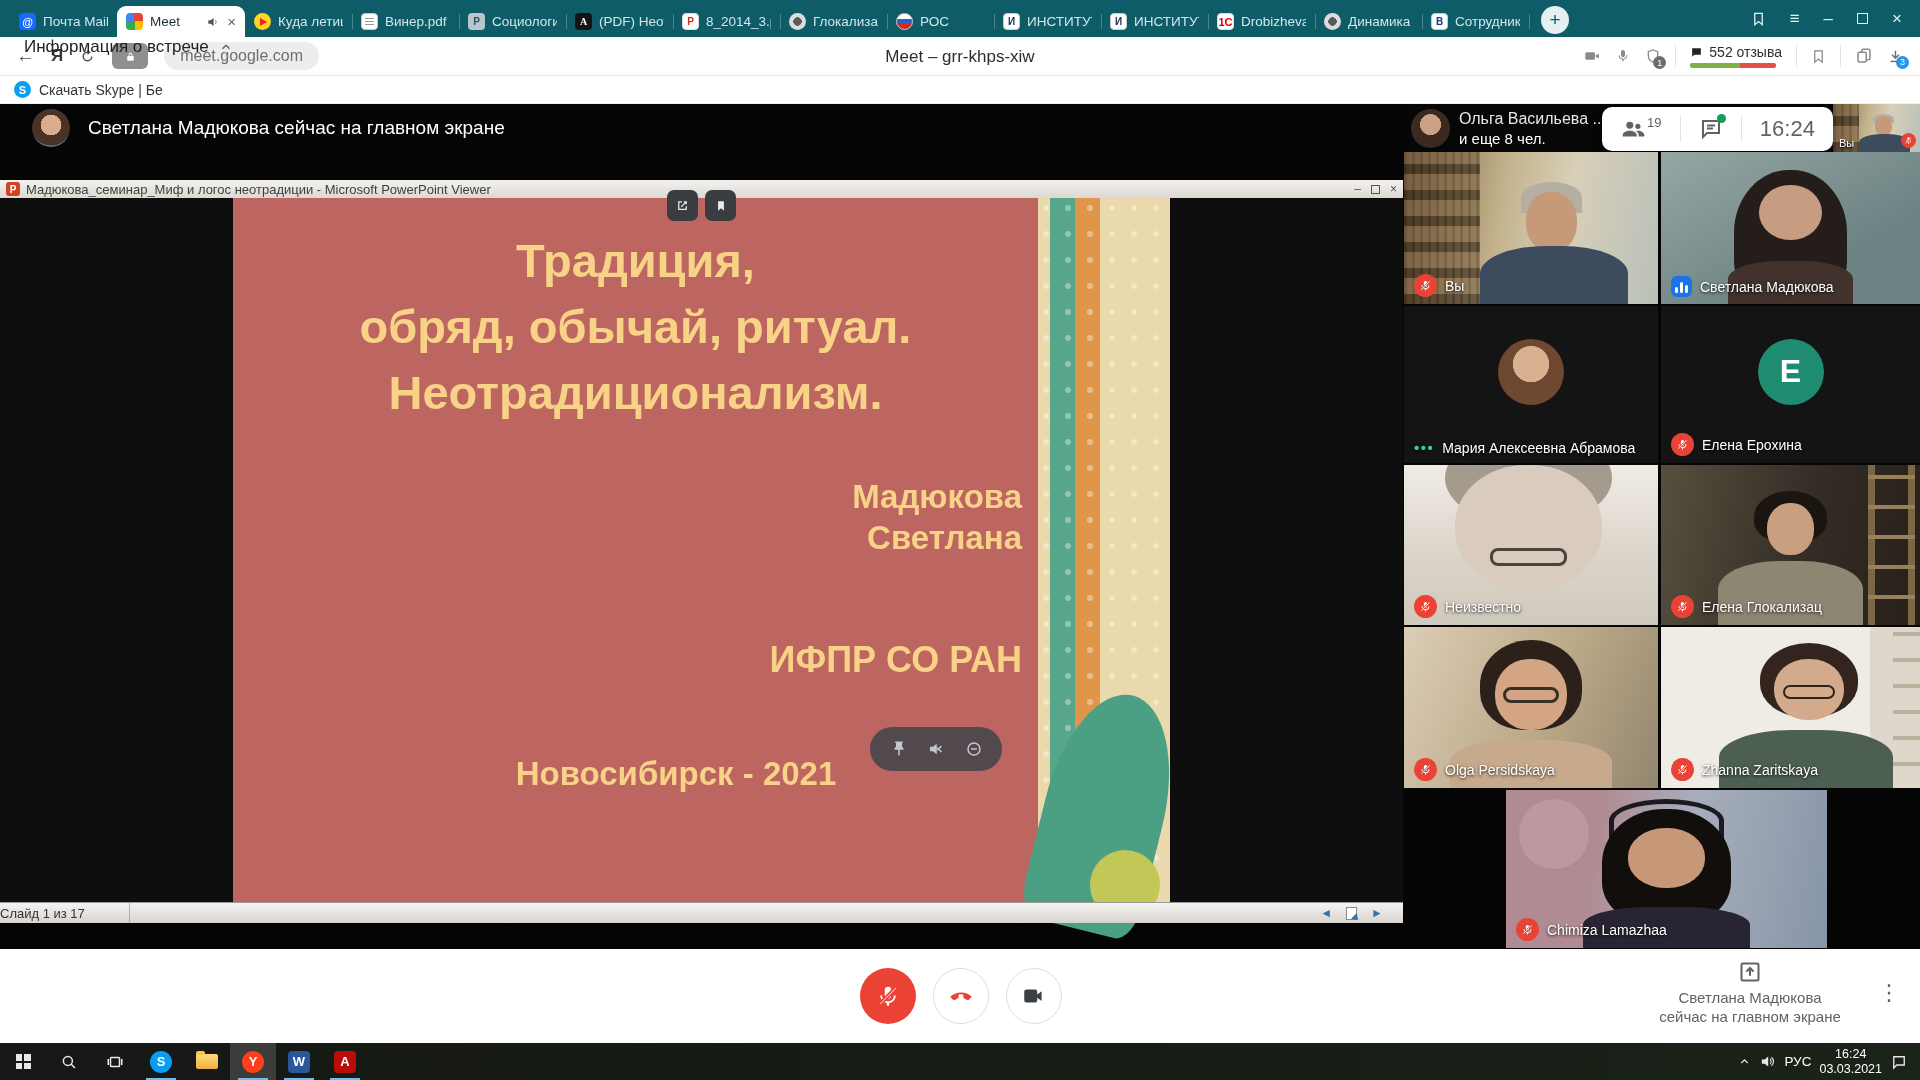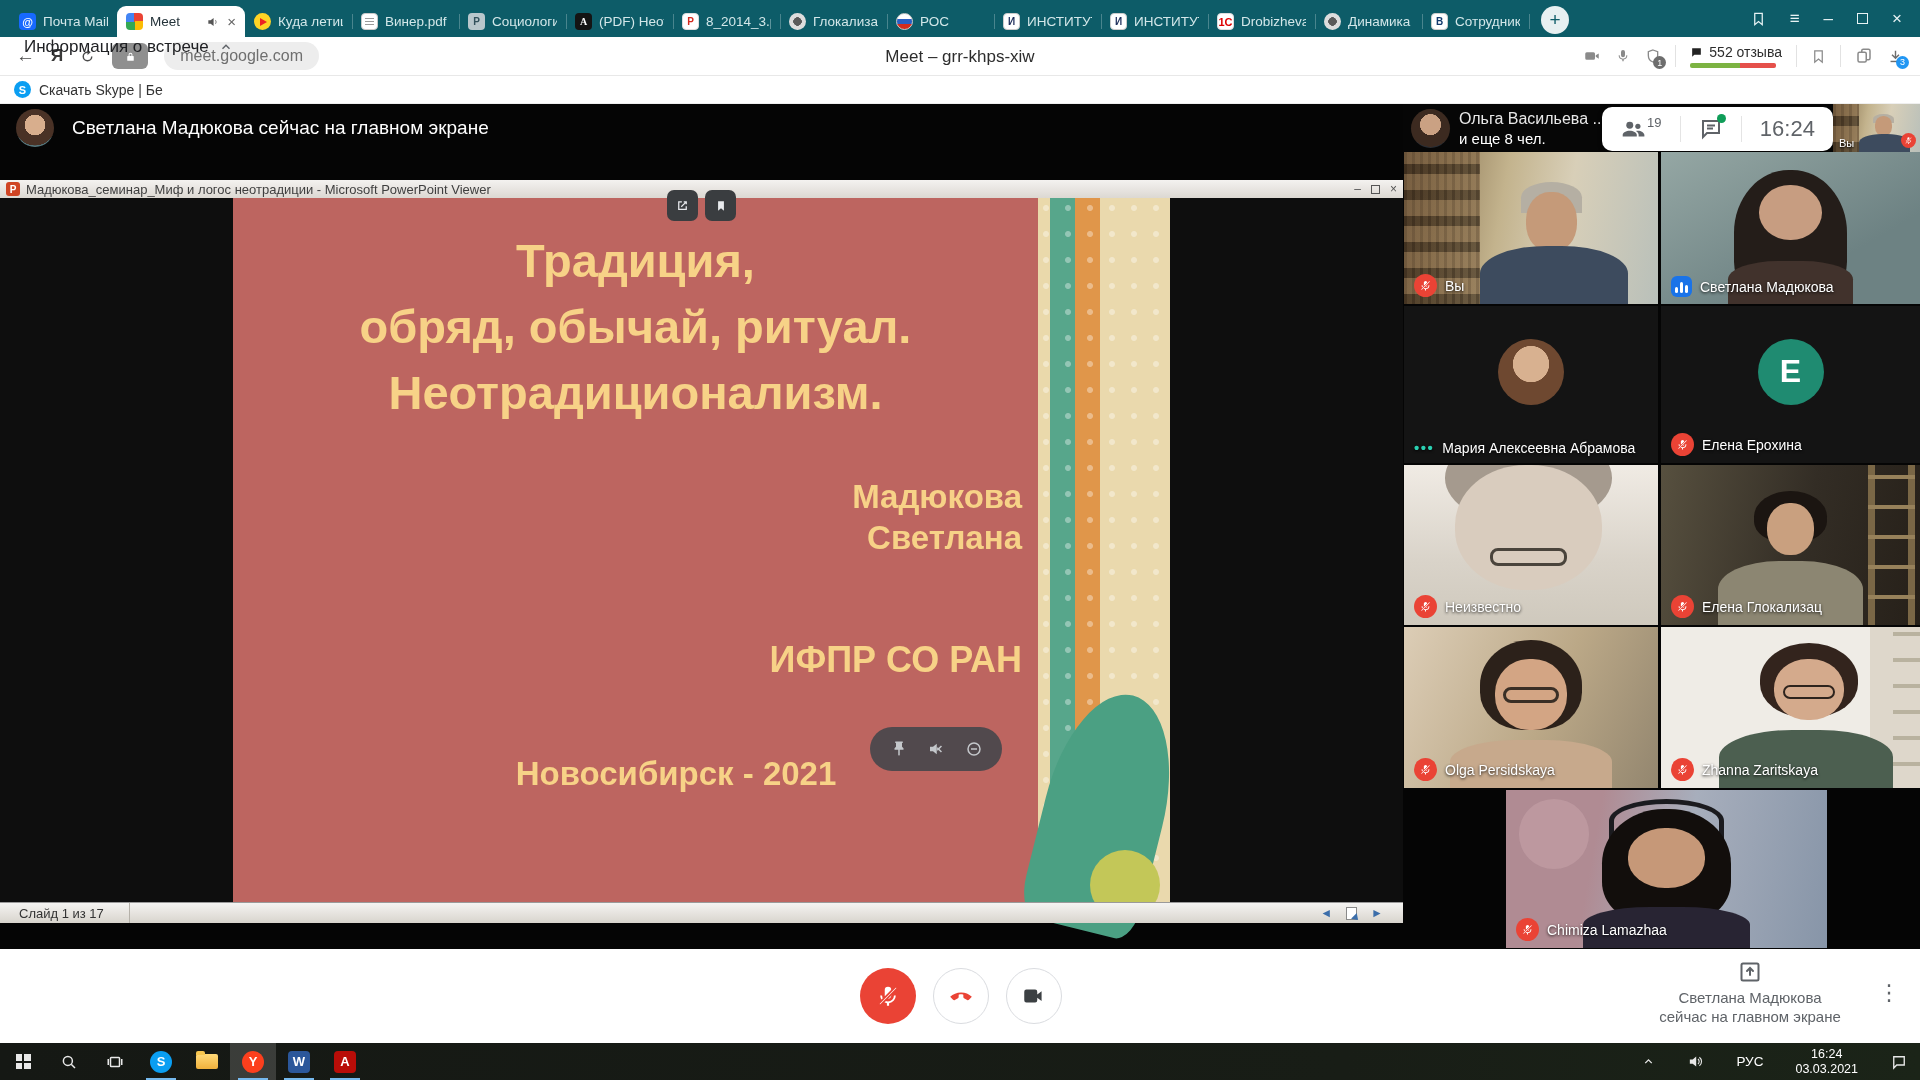--- a/index.html
+++ b/index.html
@@ -47,40 +47,40 @@
 .reviews{display:flex;flex-direction:column;gap:3px;align-items:flex-start}
 .revtop{display:flex;align-items:center;gap:6px;font-size:14px;color:#2d2d2d}
 .revbar{width:86px;height:5px;border-radius:2px;overflow:hidden;display:flex}
 .revbar .g{height:100%;width:58%;background:#7cb342}
 .revbar .r{height:100%;width:42%;background:#e5504a}
 
 #bmbar{position:absolute;left:0;top:76px;width:1920px;height:28px;background:#fff;display:flex;align-items:center;padding:0 14px;gap:8px;font-size:14px;color:#333;border-bottom:1px solid #efefef}
 .skypedot{width:17px;height:17px;border-radius:50%;background:#0a9ef2;color:#fff;font-size:11px;font-weight:bold;display:flex;align-items:center;justify-content:center}
 
 #page{position:absolute;left:0;top:104px;width:1920px;height:939px;background:#050505}
-#banner{position:absolute;left:0;top:104px;width:1403px;height:48px;display:flex;align-items:center;gap:18px;padding-left:16px}
+#banner{position:absolute;left:0;top:104px;width:1403px;height:48px;display:flex;align-items:center;gap:18px;padding-left:32px}
 .banner-avatar{width:38px;height:38px;border-radius:50%;background:radial-gradient(circle at 50% 42%,#d8ae8d 0 35%,#4a3226 36% 70%,#55777d 71%)}
 #banner .btxt{color:#fff;font-size:19px}
 
 #ppt-titlebar{position:absolute;left:0;top:180px;width:1403px;height:18px;background:linear-gradient(#f4f2f0,#dcd8d2);display:flex;align-items:center;gap:6px;padding:0 6px;font-size:13px;color:#3f3f3f;white-space:nowrap}
 .pptico{width:14px;height:14px;border-radius:3px;background:#d04423;color:#fff;font-size:10px;font-weight:bold;display:flex;align-items:center;justify-content:center;flex:none}
 #ppt-controls{margin-left:auto;display:flex;align-items:center;gap:10px;color:#555;font-size:12px}
 .sq{width:9px;height:9px;border:1.2px solid #555}
 #ppt-content{position:absolute;left:0;top:198px;width:1403px;height:704px;background:#0e0e0e}
 #slide{position:absolute;left:233px;top:198px;width:937px;height:704px;background:#bd6560}
 #band{position:absolute;left:805px;top:0;width:132px;height:704px;background:linear-gradient(90deg,#ead9ab 0 9%,#57a68b 9% 28%,#e0964a 28% 47%,#ead9ad 47% 100%)}
 #band .flowers{position:absolute;inset:0;background-image:radial-gradient(circle at 8px 10px,rgba(255,255,255,.45) 2.5px,transparent 3.5px);background-size:22px 26px;opacity:.8}
 #band .leaf{position:absolute;left:6px;bottom:-30px;width:120px;height:240px;background:#4ba083;border-radius:60% 60% 20% 20%;transform:rotate(14deg)}
 #band .bud{position:absolute;right:10px;bottom:-18px;width:70px;height:70px;background:#c3c758;border-radius:50%}
 .sl-title{position:absolute;left:0;top:30px;width:805px;text-align:center;color:#f7d287;font-weight:bold;font-size:47px;line-height:66px}
 .sl-author{position:absolute;right:148px;top:278px;text-align:right;color:#f7d287;font-weight:bold;font-size:33px;line-height:41px}
 .sl-org{position:absolute;right:148px;top:441px;text-align:left;color:#f7d287;font-weight:bold;font-size:36px}
 .sl-footer{position:absolute;left:100px;top:557px;width:686px;text-align:center;color:#f7d287;font-weight:bold;font-size:33px}
 #ppt-statusbar{position:absolute;left:0;top:902px;width:1403px;height:21px;background:linear-gradient(#f5f4f2,#d8d4cd);border-top:1px solid #9a9a9a;display:flex;align-items:center;font-size:13px;color:#333}
-#ppt-statusbar .cell{padding:0 19px;border-right:1px solid #b5b1a9;height:100%;display:flex;align-items:center;min-width:130px}
+#ppt-statusbar .cell{padding:0 0;border-right:1px solid #b5b1a9;height:100%;display:flex;align-items:center;min-width:130px}
 #ppt-nav{margin-left:auto;display:flex;align-items:center;gap:14px;padding-right:20px;color:#3c6eaa;font-size:12px}
 .pagedoc{width:11px;height:13px;background:#fff;border:1px solid #8a8a8a;position:relative}
 .pagedoc::after{content:"";position:absolute;right:-3px;bottom:-3px;border-left:6px solid #3c6eaa;border-top:4px solid transparent;border-bottom:4px solid transparent;transform:rotate(45deg)}
 
 .float-btn{position:absolute;width:31px;height:31px;border-radius:7px;background:#3a3d40;display:flex;align-items:center;justify-content:center}
 #slide-pill{position:absolute;left:637px;top:529px;width:132px;height:44px;border-radius:24px;background:rgba(66,70,74,.88);display:flex;align-items:center;justify-content:space-evenly}
 
 #rp-header{position:absolute;left:1403px;top:104px;width:517px;height:48px;background:#060606;display:flex;align-items:center}
 .hp-avatar{position:absolute;left:8px;top:5px;width:39px;height:39px;border-radius:50%;background:radial-gradient(circle at 50% 40%,#caa183 0 34%,#3c2a20 35% 72%,#2a2d33 73%)}
 .hp-names{position:absolute;left:56px;top:6px;color:#fff}
@@ -155,21 +155,21 @@
 
 #taskbar{position:absolute;left:0;top:1043px;width:1920px;height:37px;background:linear-gradient(90deg,#151814,#181d16 70%,#1b2418);display:flex;align-items:center;color:#fff}
 .tbi{width:46px;height:37px;display:flex;align-items:center;justify-content:center;position:relative;flex:none}
 .tbi.activeapp{background:rgba(255,255,255,.16)}
 .tbi.running::after{content:"";position:absolute;bottom:0;left:8px;right:8px;height:2px;background:#76b9ed}
 .winlogo{width:15px;height:15px;display:grid;grid-template-columns:1fr 1fr;grid-template-rows:1fr 1fr;gap:2px}
 .winlogo i{background:#e8e8e8}
 .appsq{width:22px;height:22px;border-radius:4px;color:#fff;font-weight:bold;font-size:13px;display:flex;align-items:center;justify-content:center}
 .folder{width:22px;height:15px;background:linear-gradient(#ffd978,#f0b13c);border-radius:2px;position:relative}
 .folder::before{content:"";position:absolute;left:0;top:-3px;width:9px;height:4px;background:#f7c64f;border-radius:2px 2px 0 0}
-#tb-right{margin-left:auto;display:flex;align-items:center;gap:32px;padding-right:12px}
+#tb-right{margin-left:auto;display:flex;align-items:center;gap:8px;padding-right:12px}
 #tb-clock{text-align:center;font-size:12.5px;line-height:15px}
 #tb-lang{font-size:13.5px}
 </style>
 </head>
 <body>
 
 <svg width="0" height="0" style="position:absolute">
   <defs>
     <g id="i-micoff" fill="#fff">
       <path d="M12 14.5c1.7 0 3-1.3 3-3v-5a3 3 0 0 0-6 0v5c0 1.7 1.3 3 3 3z"></path>

